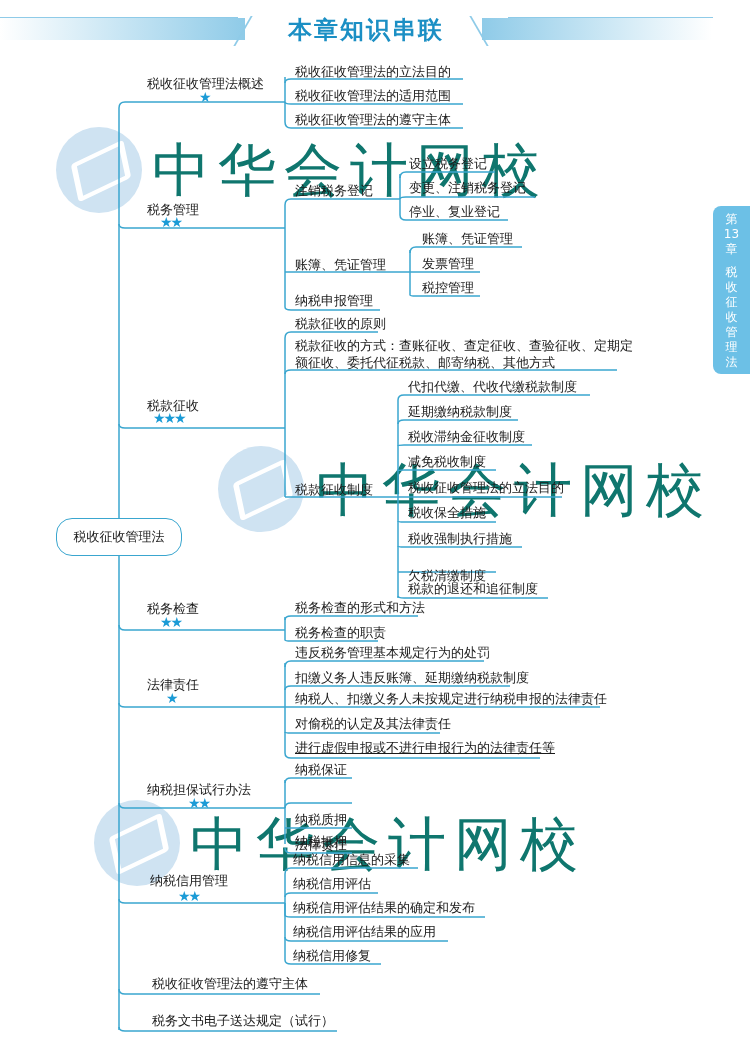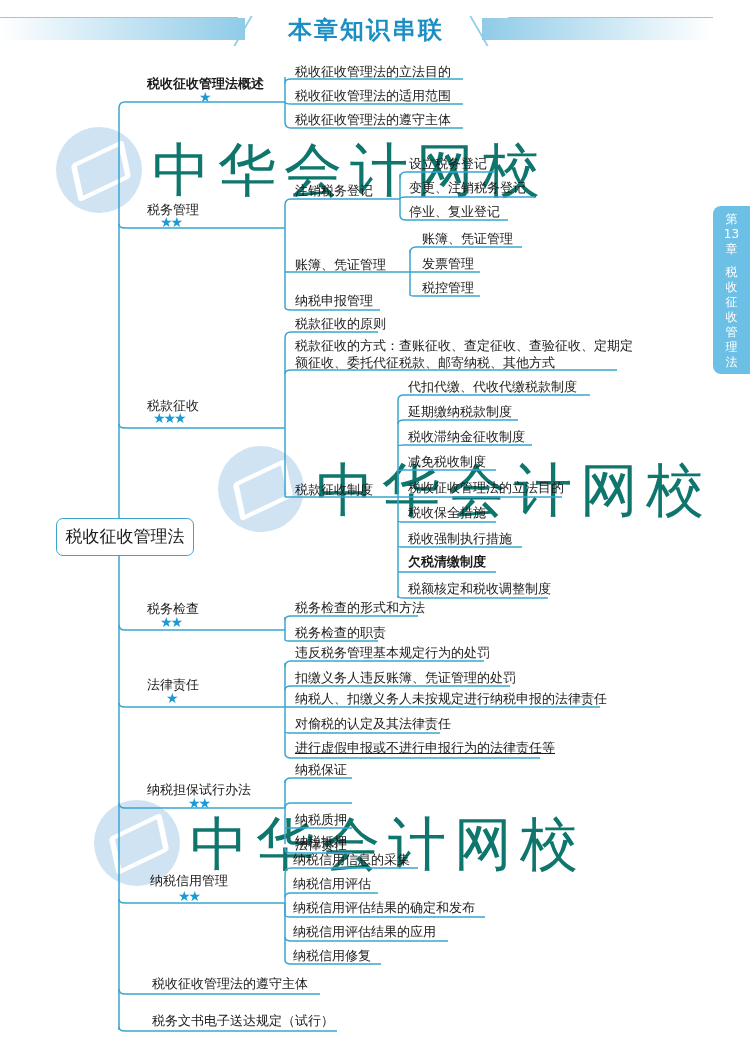--- a/index.html
+++ b/index.html
@@ -22,23 +22,23 @@
     line-height:15px; padding-top:6px; box-sizing:border-box; }
   .side-tab span { display:block; }
   .wm { position:absolute; font-family:"DejaVu Sans","Liberation Sans",sans-serif;
     color:#0f766e; font-size:58px; letter-spacing:8px; }
   .wm-logo { position:absolute; width:86px; height:86px; border-radius:50%; background:#cfe3f2; }
   .wm-logo::after { content:""; position:absolute; left:20px; top:22px; width:40px; height:34px;
     border:5px solid #fff; border-radius:4px; transform:skewX(-20deg) rotate(-30deg); }
   svg.lines { position:absolute; left:0; top:0; }
   .t { position:absolute; font-size:13px; white-space:nowrap; line-height:16px; }
   .stars { position:absolute; color:#1b9bd6; font-size:14px; letter-spacing:-2px; line-height:14px; }
-  .root { position:absolute; left:56px; top:518px; width:138px; height:38px;
-    border:1.5px solid #3aa6cf; border-radius:7px; box-sizing:border-box;
-    text-align:center; line-height:35px; font-size:17px; background:#fff; }
+  .root { position:absolute; left:56px; top:518px; width:126px; height:38px;
+    border:1.5px solid #3aa6cf; border-radius:16px; box-sizing:border-box;
+    text-align:center; line-height:35px; font-size:13px; background:#fff; }
   .multi { white-space:normal; width:350px; line-height:17px; }
 </style>
 </head>
 <body>
 
 <div class="banner">
   <div class="banner-line-l"></div>
   <div class="banner-bar-l"></div>
   <div class="banner-slash" style="left:242px;transform:skewX(-30deg);"></div>
   <div class="banner-title">本章知识串联</div>
@@ -139,21 +139,21 @@
     <path d="M285 897 Q285 893 291 893 L378 893"></path>
     <path d="M285 903 L285 915"></path>
     <path d="M285 915 Q285 917 291 917 L485 917"></path>
     <path d="M285 937 Q285 941 291 941 L448 941"></path>
     <path d="M285 960 Q285 964 291 964 L381 964"></path>
   </g>
 </svg>
 
 <div class="root">税收征收管理法</div>
 
-<div class="t" style="left:147px;top:76px;font-weight:bold;">税收征收管理法概述</div>
+<div class="t" style="left:147px;top:76px;">税收征收管理法概述</div>
 <div class="stars" style="left:199px;top:90px;">★</div>
 <div class="t" style="left:295px;top:64px;">税收征收管理法的立法目的</div>
 <div class="t" style="left:295px;top:88px;">税收征收管理法的适用范围</div>
 <div class="t" style="left:295px;top:112px;">税收征收管理法的遵守主体</div>
 
 <div class="t" style="left:147px;top:202px;">税务管理</div>
 <div class="stars" style="left:160px;top:215px;">★★</div>
 <div class="t" style="left:295px;top:183px;">注销税务登记</div>
 <div class="t" style="left:409px;top:156px;text-align:right;">设立税务登记</div>
 <div class="t" style="left:409px;top:180px;">变更、注销税务登记</div>
@@ -169,32 +169,32 @@
 <div class="t" style="left:295px;top:316px;">税款征收的原则</div>
 <div class="t multi" style="left:295px;top:337px;">税款征收的方式：查账征收、查定征收、查验征收、定期定额征收、委托代征税款、邮寄纳税、其他方式</div>
 <div class="t" style="left:295px;top:482px;">税款征收制度</div>
 <div class="t" style="left:408px;top:379px;">代扣代缴、代收代缴税款制度</div>
 <div class="t" style="left:408px;top:404px;">延期缴纳税款制度</div>
 <div class="t" style="left:408px;top:429px;">税收滞纳金征收制度</div>
 <div class="t" style="left:408px;top:454px;">减免税收制度</div>
 <div class="t" style="left:408px;top:480px;">税收征收管理法的立法目的</div>
 <div class="t" style="left:408px;top:505px;">税收保全措施</div>
 <div class="t" style="left:408px;top:531px;">税收强制执行措施</div>
-<div class="t" style="left:408px;top:554px;font-weight:bold;">欠税清缴制度</div>
-<div class="t" style="left:408px;top:581px;">税额核定和税收调整制度</div>
+<div class="t" style="left:408px;top:568px;">欠税清缴制度</div>
+<div class="t" style="left:408px;top:581px;">税款的退还和追征制度</div>
 
 <div class="t" style="left:147px;top:601px;">税务检查</div>
 <div class="stars" style="left:160px;top:615px;">★★</div>
 <div class="t" style="left:295px;top:600px;font-family:Liberation Serif, serif;">税务检查的形式和方法</div>
 <div class="t" style="left:295px;top:625px;">税务检查的职责</div>
 
 <div class="t" style="left:147px;top:677px;">法律责任</div>
 <div class="stars" style="left:166px;top:691px;">★</div>
 <div class="t" style="left:295px;top:645px;">违反税务管理基本规定行为的处罚</div>
-<div class="t" style="left:295px;top:670px;">扣缴义务人违反账簿、凭证管理的处罚</div>
+<div class="t" style="left:295px;top:670px;">扣缴义务人违反账簿、延期缴纳税款制度</div>
 <div class="t" style="left:295px;top:691px;">纳税人、扣缴义务人未按规定进行纳税申报的法律责任</div>
 <div class="t" style="left:295px;top:716px;">对偷税的认定及其法律责任</div>
 <div class="t" style="left:295px;top:740px;text-decoration:underline;">进行虚假申报或不进行申报行为的法律责任等</div>
 
 <div class="t" style="left:147px;top:782px;">纳税担保试行办法</div>
 <div class="stars" style="left:188px;top:796px;">★★</div>
 <div class="t" style="left:295px;top:762px;">纳税保证</div>
 <div class="t" style="left:295px;top:787px;margin-top:47px;">纳税抵押</div>
 <div class="t" style="left:295px;top:812px;">纳税质押</div>
 <div class="t" style="left:295px;top:837px;">法律责任</div>

